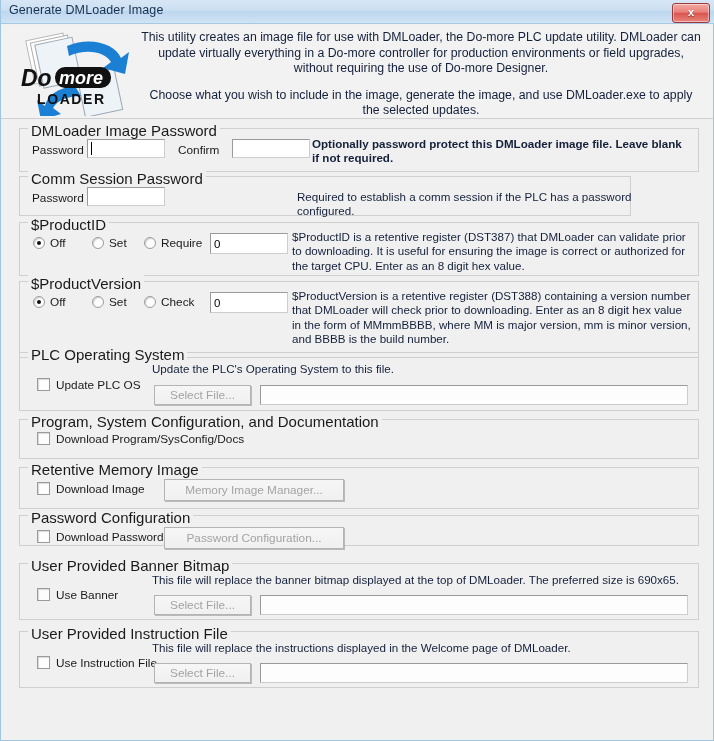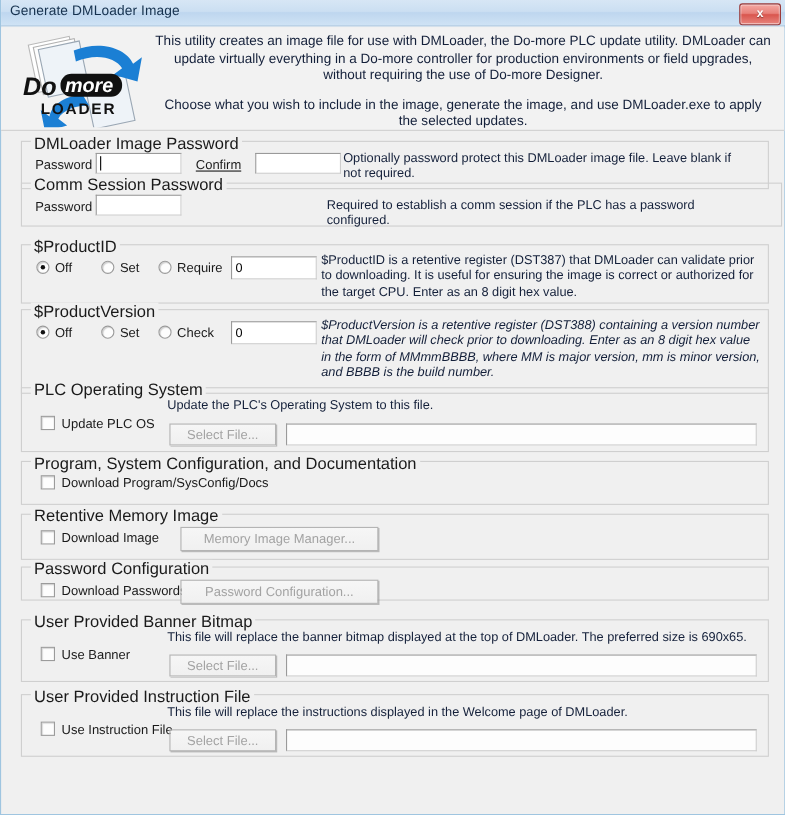--- a/index.html
+++ b/index.html
@@ -210,26 +210,26 @@
       <p>This utility creates an image file for use with DMLoader, the Do-more PLC update utility. DMLoader can update virtually everything in a Do-more controller for production environments or field upgrades, without requiring the use of Do-more Designer.</p>
       <p>Choose what you wish to include in the image, generate the image, and use DMLoader.exe to apply the selected updates.</p>
     </div>
   </div>
 
   <div class="group" style="left:18px; top:128px; width:680px; height:44px;">
     <div class="legend">DMLoader Image Password</div>
     <div class="lbl" style="left:12px; top:14px;">Password</div>
     <input class="tbox" style="left: 67px; top: 10px; width: 78px; height: 19px;" type="text" value="">
     <div class="caret" style="left:71px; top:13px; height:13px;"></div>
-    <div class="lbl" style="left:158px; top:14px;text-decoration:underline;">Confirm</div>
+    <div class="lbl" style="left:158px; top:14px;">Confirm</div>
     <input class="tbox" style="left: 212px; top: 10px; width: 78px; height: 19px;" type="text" value="">
-    <div class="desc" style="left:292px; top:8px; width:370px;">Optionally password protect this DMLoader image file. Leave blank if not required.</div>
-  </div>
-
-  <div class="group" style="left:18px; top:166px; width:692px; height:40px;">
+    <div class="desc" style="left:292px; top:8px; width:370px;font-weight:bold;">Optionally password protect this DMLoader image file. Leave blank if not required.</div>
+  </div>
+
+  <div class="group" style="left:18px; top:176px; width:612px; height:40px;">
     <div class="legend">Comm Session Password</div>
     <div class="lbl" style="left:12px; top:14px;">Password</div>
     <input class="tbox" style="left: 67px; top: 10px; width: 78px; height: 19px;" type="text" value="">
     <div class="desc" style="left:277px; top:13px; width:395px;">Required to establish a comm session if the PLC has a password configured.</div>
   </div>
 
   <div class="group" style="left:18px; top:222px; width:680px; height:54px;">
     <div class="legend">$ProductID</div>
     <div>
       <div class="radio on" style="left:13px; top:14px;"></div>
@@ -255,21 +255,21 @@
     </div>
     <div>
       <div class="radio" style="left:72px; top:14px;"></div>
       <div class="lbl" style="left:89px; top:13px;">Set</div>
     </div>
     <div>
       <div class="radio" style="left:124px; top:14px;"></div>
       <div class="lbl" style="left:141px; top:13px;">Check</div>
     </div>
     <input class="tbox" style="left: 190px; top: 10px; width: 78px; height: 21px;" type="text" value="0">
-    <div class="desc" style="left:272px; top:7px; width:400px;font-style:italic;">$ProductVersion is a retentive register (DST388) containing a version number that DMLoader will check prior to downloading. Enter as an 8 digit hex value in the form of MMmmBBBB, where MM is major version, mm is minor version, and BBBB is the build number.</div>
+    <div class="desc" style="left:272px; top:7px; width:400px;">$ProductVersion is a retentive register (DST388) containing a version number that DMLoader will check prior to downloading. Enter as an 8 digit hex value in the form of MMmmBBBB, where MM is major version, mm is minor version, and BBBB is the build number.</div>
   </div>
 
   <div class="group" style="left:18px; top:352px; width:680px; height:59px;">
     <div class="legend">PLC Operating System</div>
     <div>
       <div class="chk" style="left:17px; top:25px;"></div>
       <div class="lbl" style="left:36px; top:25px;">Update PLC OS</div>
     </div>
     <div class="desc" style="left:132px; top:9px; width:460px;">Update the PLC's Operating System to this file.</div>
     <div class="btn disabled" style="left:134px; top:32px; width:97px; height:20px; line-height:19px;">

